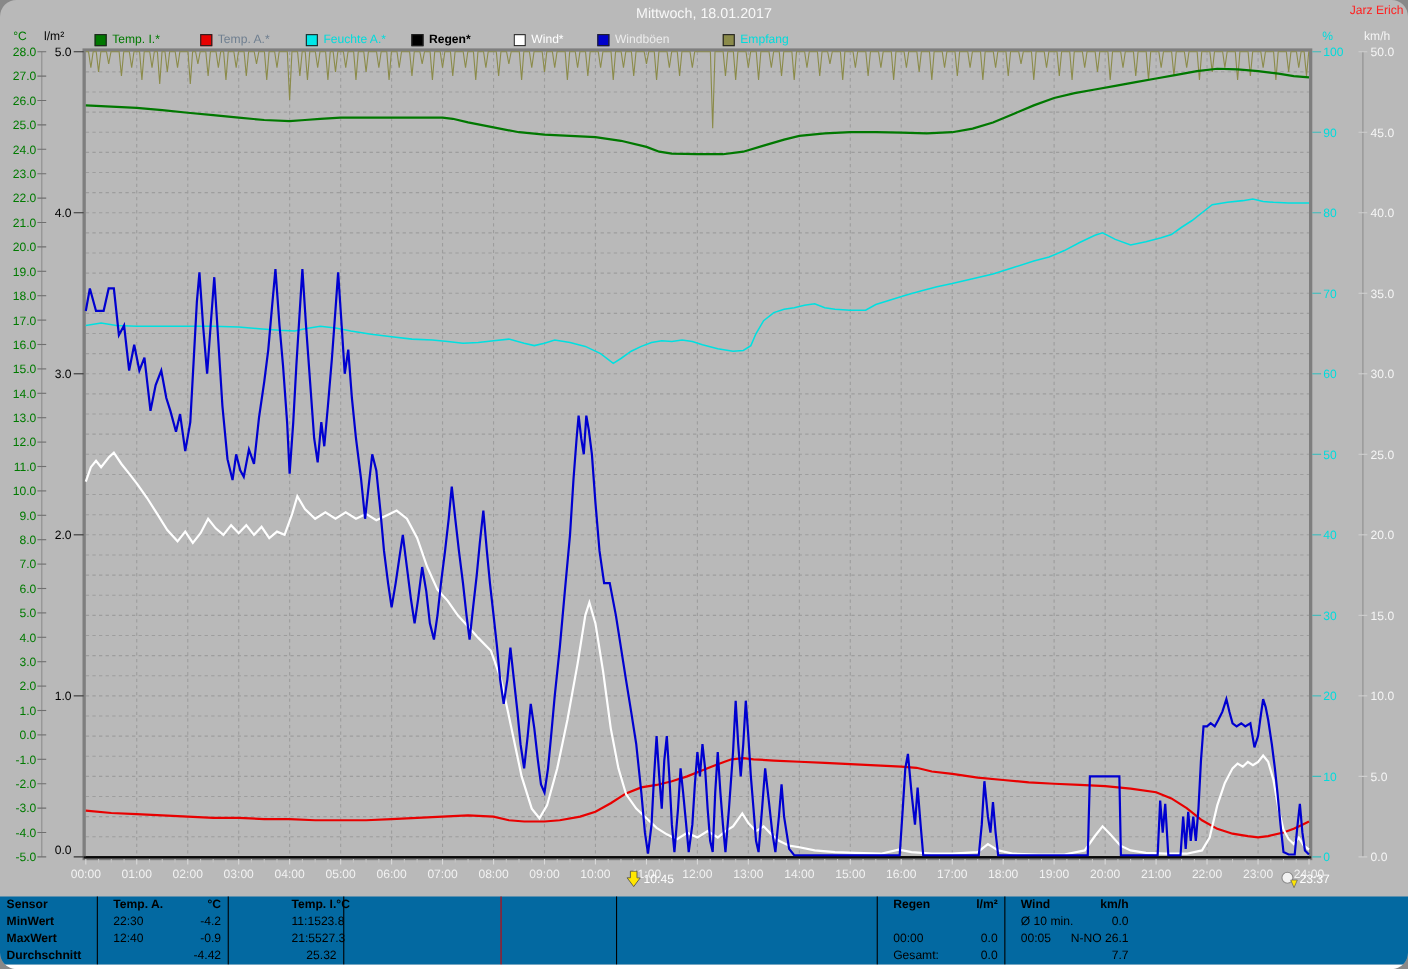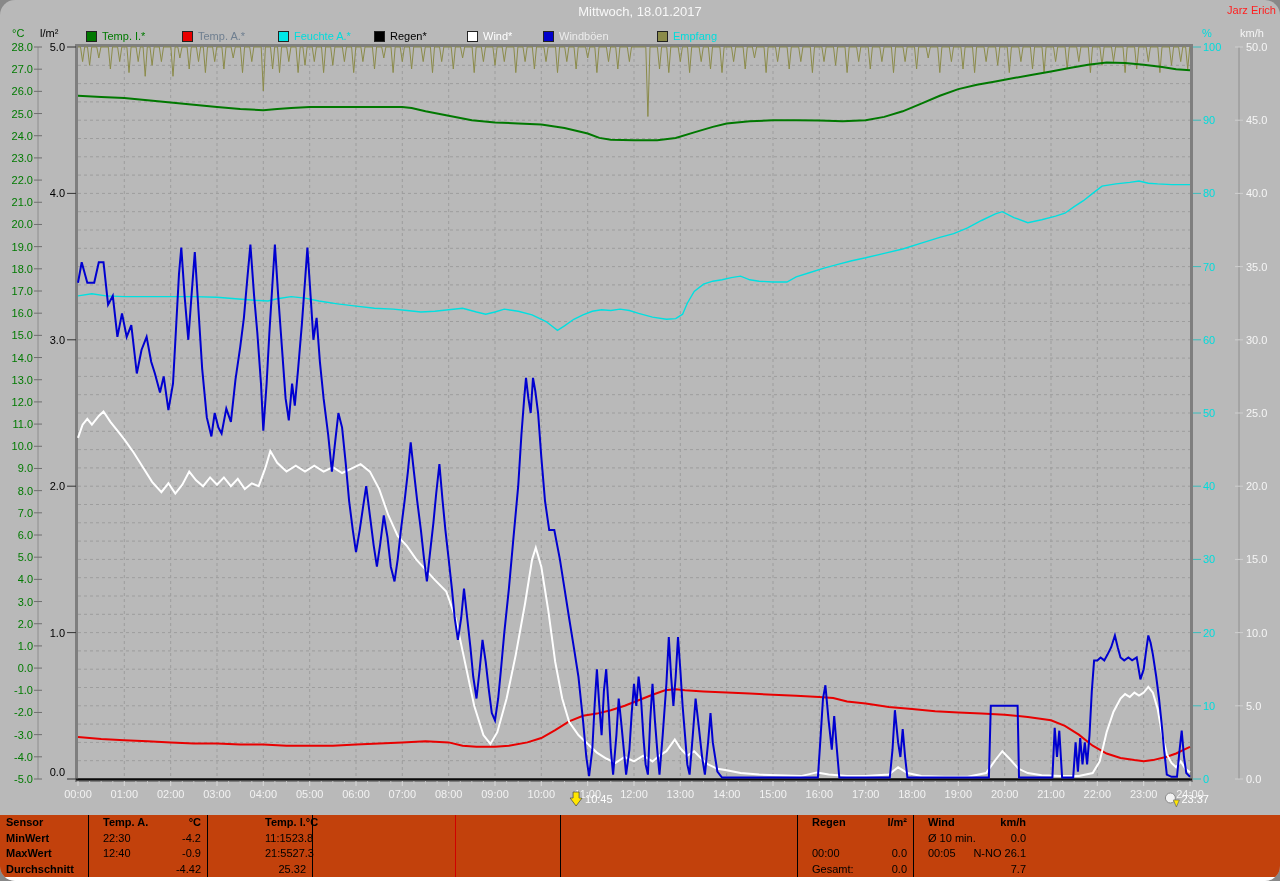--- a/index.html
+++ b/index.html
@@ -10,21 +10,21 @@
   .watermark{position:absolute;top:4px;right:4px;color:#ff2020;font-size:11px;text-align:right;}
   .axis-head{position:absolute;top:27px;font-size:11px;}
   .ah-temp{left:12px;color:#007a00;}
   .ah-rain{left:40px;color:#000;}
   .ah-pct{left:1202px;color:#00dcdc;}
   .ah-kmh{left:1240px;color:#f5f5f5;}
   .legend-item{position:absolute;top:30px;display:flex;align-items:center;gap:5px;
                font-size:11px;white-space:nowrap;}
   .swatch{width:9px;height:9px;border:1px solid #222;display:inline-block;flex:0 0 auto;}
   #chart-svg{position:absolute;left:0;top:0;}
-  .footer{position:absolute;left:0;top:815px;width:1280px;height:62px;background:#c2410c;}
+  .footer{position:absolute;left:0;top:815px;width:1280px;height:62px;background:#0369a1;}
   .fcol{position:absolute;top:0;height:100%;border-left:1px solid #000;box-sizing:border-box;}
   .fcol.nosep{border-left:none;}
   .fcol.red-sep{border-left-color:#d00000;}
   .frow{display:flex;justify-content:space-between;align-items:center;height:15.5px;
         font-size:11px;line-height:15.5px;padding:0 6px 0 10px;white-space:nowrap;color:#000;}
   .frow .t{padding-left:4px;}
   .fhead{font-weight:bold;}
   .labrow{font-weight:bold;padding-left:6px;justify-content:flex-start;}
   .bottom-strip{position:absolute;left:0;top:877px;width:1280px;height:4px;background:#ffffff;}
 </style>
@@ -46,21 +46,21 @@
         <span style="color: rgb(0, 122, 0);">Temp. I.*</span>
       </div>
       <div class="legend-item" style="left: 182px;">
         <span class="swatch" style="background: rgb(232, 0, 0);"></span>
         <span style="color: rgb(111, 127, 144);">Temp. A.*</span>
       </div>
       <div class="legend-item" style="left: 278px;">
         <span class="swatch" style="background: rgb(0, 232, 232);"></span>
         <span style="color: rgb(0, 220, 220);">Feuchte A.*</span>
       </div>
-      <div class="legend-item" style="left: 374px;">
+      <div class="legend-item" style="left: 374px; font-weight: bold;">
         <span class="swatch" style="background: rgb(0, 0, 0);"></span>
         <span style="color: rgb(0, 0, 0);">Regen*</span>
       </div>
       <div class="legend-item" style="left: 467px;">
         <span class="swatch" style="background: rgb(255, 255, 255);"></span>
         <span style="color: rgb(255, 255, 255);">Wind*</span>
       </div>
       <div class="legend-item" style="left: 543px;">
         <span class="swatch" style="background: rgb(0, 0, 204);"></span>
         <span style="color: rgb(236, 236, 236);">Windböen</span>

